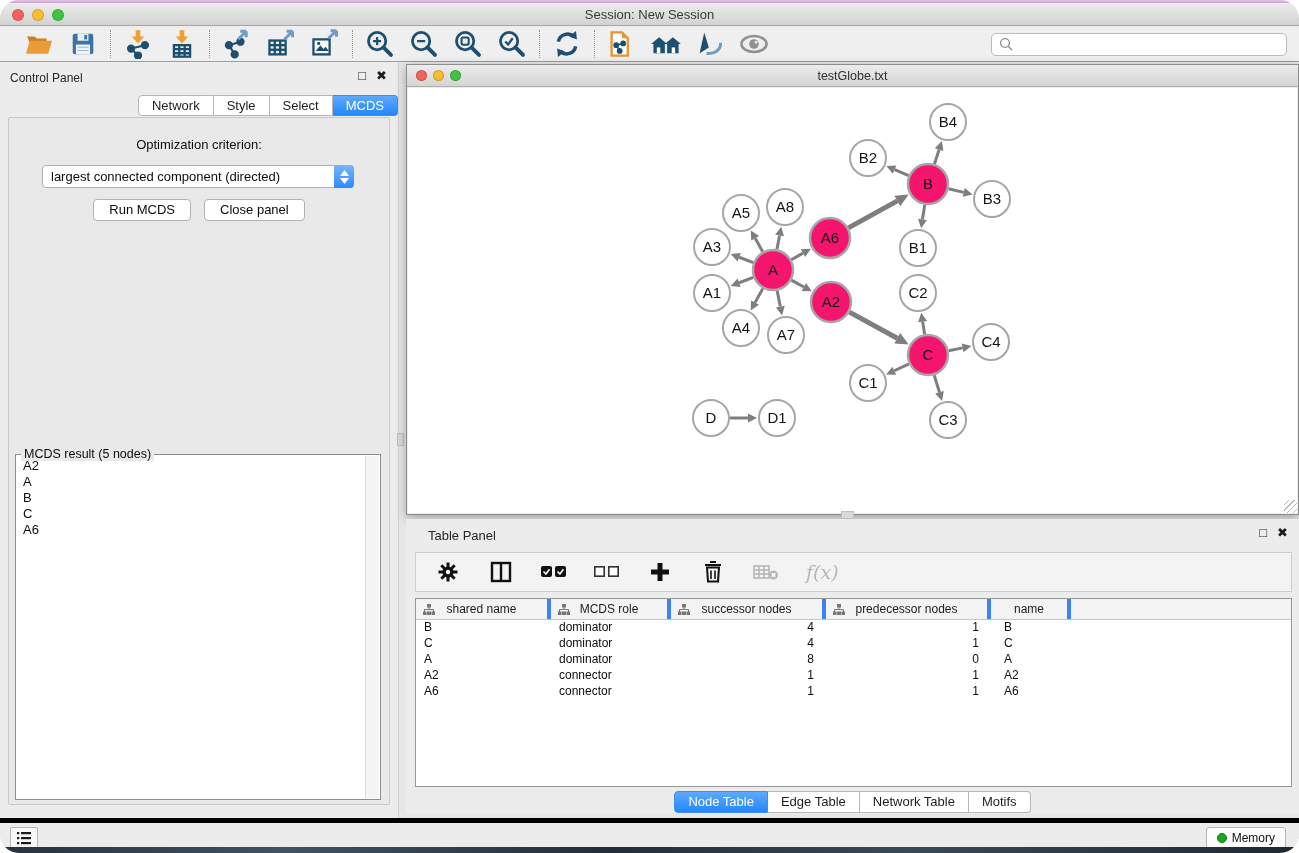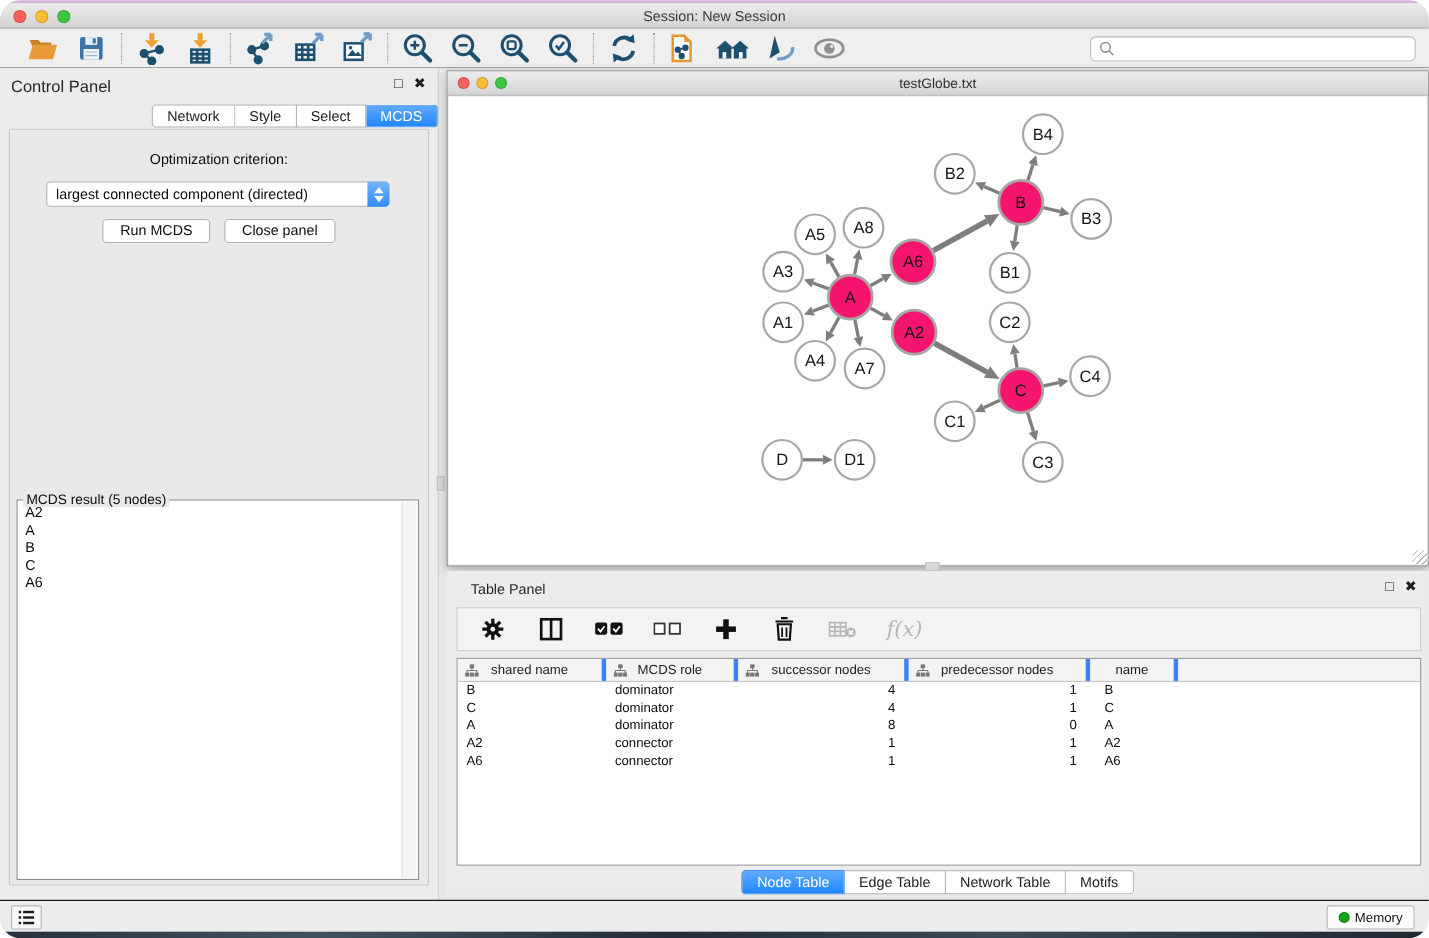--- a/index.html
+++ b/index.html
@@ -19,21 +19,21 @@
   .tsep { width:0; height:28px; border-left:1px dotted #999; }
   .ticon { width:32px; height:30px; display:flex; align-items:center; justify-content:center; cursor:default; }
   .search { margin-left:auto; width:296px; height:23px; border:1px solid #bcbcbc; border-radius:5px; background:#fff; display:flex; align-items:center; padding:0 7px; gap:5px; }
   .search input { border:none; outline:none; flex:1; font-size:12px; background:transparent; }
 
   
   .main { position:absolute; top:62px; left:0; right:0; height:756px; background:#e7e7e7; }
 
   
   .control-panel { position:absolute; left:0; top:0; width:399px; height:100%; background:#ececec; border-right:1px solid #cfcfcf; }
-  .cp-title { position:absolute; top:9px; left:10px; font-size:15px; color:#262626;text-align:right; }
+  .cp-title { position:absolute; top:9px; left:10px; font-size:12px; color:#262626;text-align:right; }
   .panel-icons { position:absolute; top:6px; right:11px; display:flex; gap:10px; font-size:13px; color:#1b1b1b; }
   .panel-icons span { cursor:default; }
   .cp-tabs { position:absolute; top:33px; left:0; width:100%; display:flex; justify-content:flex-end; }
   .seg-tab { height:21px; line-height:19px; font-size:13px; padding:0 13px; background:#fff; border:1px solid #b5b5b5; border-left:none; color:#1d1d1d; cursor:default; }
   .seg-tab:first-child { border-left:1px solid #b5b5b5; border-radius:4px 0 0 4px; }
   .seg-tab:last-child { border-radius:0 4px 4px 0; }
   .seg-tab.selected { background:linear-gradient(#5fa9fd,#2287fb); border-color:#3d8ef0; color:#fff; }
   .cp-content { position:absolute; top:55px; left:8px; right:8px; bottom:13px; background:#e9e9e9; border:1px solid #c8c8c8; border-radius:2px; }
   .opt-label { margin-top:19px; text-align:center; font-size:13px; color:#0c0c0c; }
   .combo { position:absolute; top:47px; left:33px; right:35px; height:23px; background:#fff; border:1px solid #b2b2b2; border-radius:4px; font-size:13px; line-height:21px; padding-left:8px; color:#0c0c0c; }
@@ -73,21 +73,21 @@
   .th.filler { flex:1; border-right:none; }
   .tr { display:flex; height:16px; font-size:12px; color:#0c0c0c; }
   .td { overflow:hidden; white-space:nowrap; }
   .td.left { padding-left:8px; }
   .td.right { text-align:right; padding-right:12px; }
   .td.name-col { padding-left:13px; }
   .tp-tabs { position:absolute; top:272px; left:0; width:100%; display:flex; justify-content:center; }
   .tp-tabs .seg-tab { height:22px; line-height:20px; }
 
   
-  .statusbar { position:absolute; top:818px; left:0; right:0; height:29px; background:#ececec; border-top:1px solid #000000; }
+  .statusbar { position:absolute; top:818px; left:0; right:0; height:29px; background:#ececec; border-top:5px solid #000000; }
   .list-btn { position:absolute; left:10px; top:4px; width:28px; height:22px; background:#f7f7f7; border:1px solid #b6b6b6; border-radius:2px; display:flex; align-items:center; justify-content:center; }
   .memory-btn { position:absolute; right:13px; top:4px; height:22px; background:#fcfcfc; border:1px solid #b6b6b6; border-radius:3px; display:flex; align-items:center; gap:5px; padding:0 10px; font-size:12px; color:#111; }
   .mem-dot { width:10px; height:10px; border-radius:50%; background:#16a81b; border:1px solid #0d7a10; }
   .wallpaper-strip { position:absolute; bottom:0; left:0; right:0; height:6px;
      background:linear-gradient(90deg,#27313d,#415262 22%,#232d38 47%,#3a4956 70%,#1f2831); }
 </style>
 </head>
 <body>
 
 <div id="screen">

